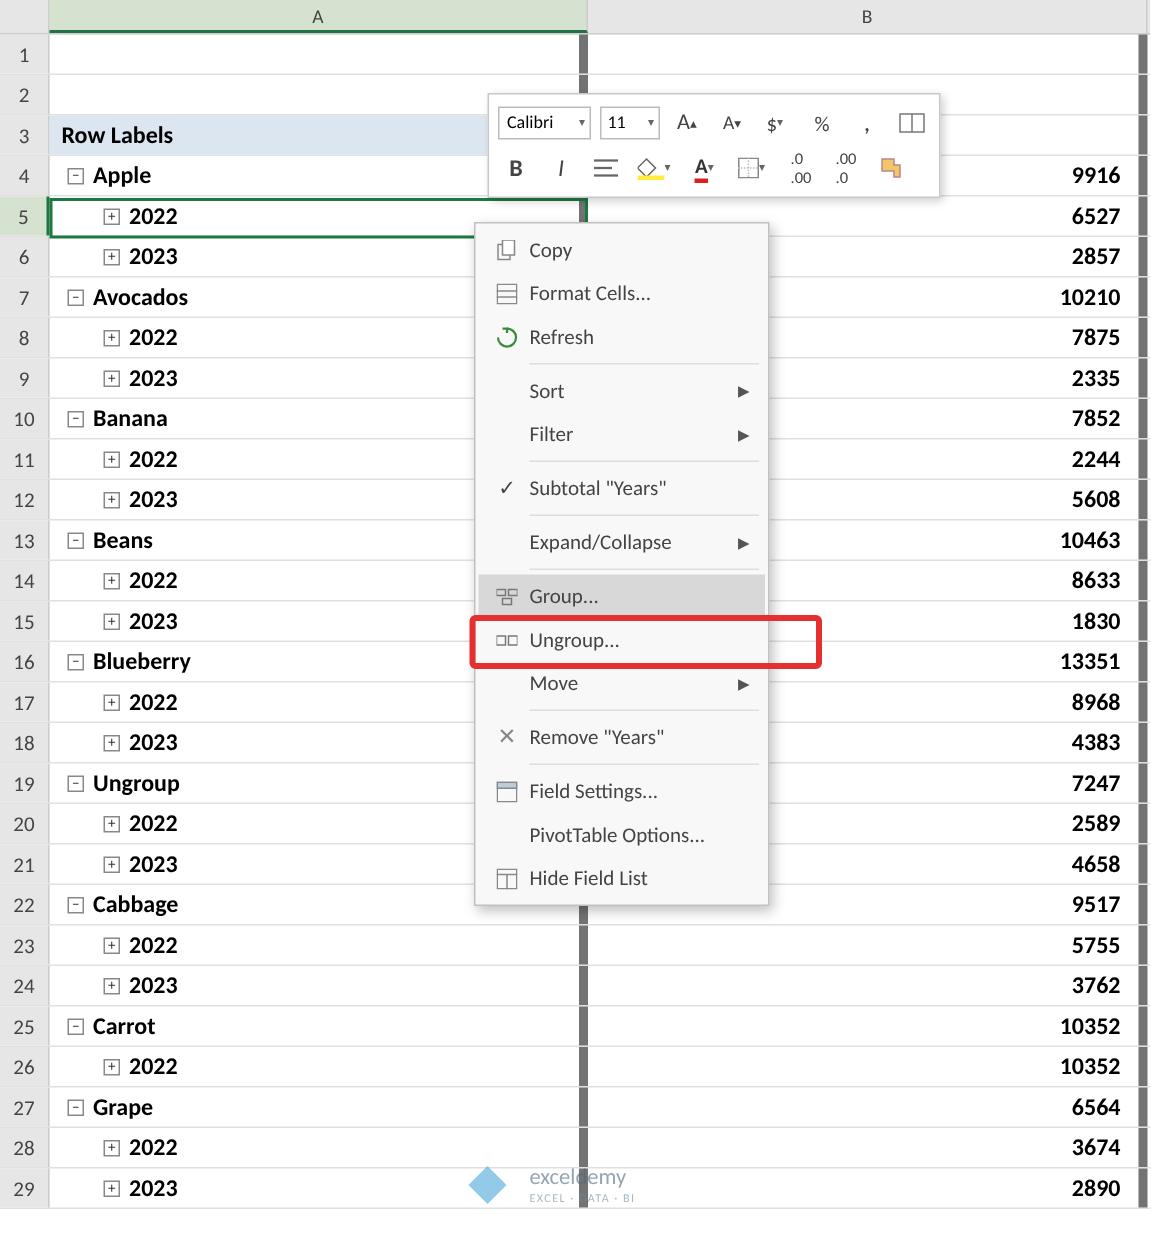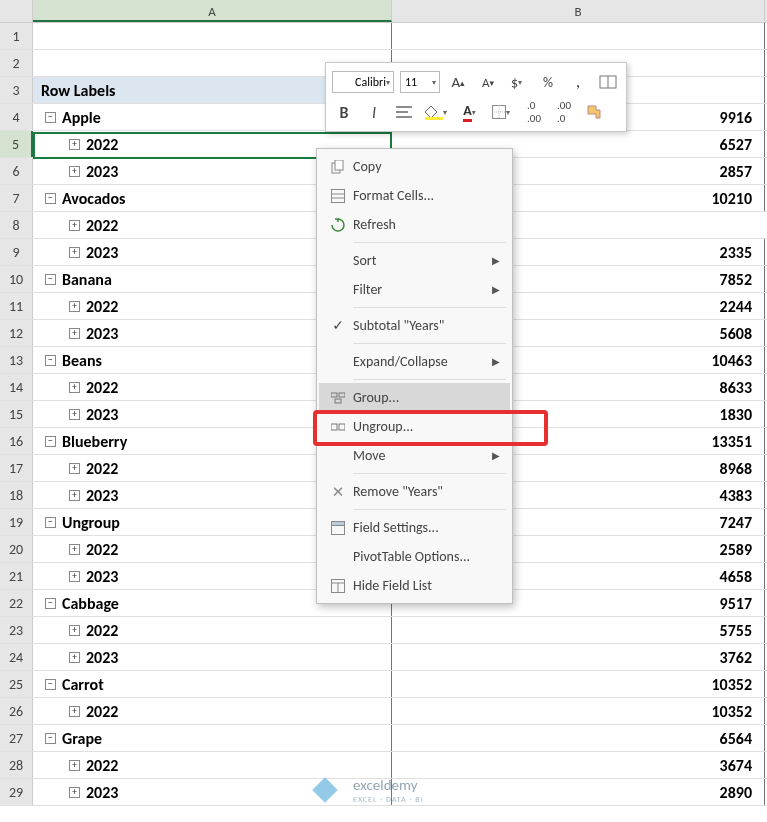--- a/index.html
+++ b/index.html
@@ -9,36 +9,36 @@
 .corner { width: 33px; background: #e6e6e6; border-right: 1px solid #ccc; }
 .col-h { text-align: center; font-size: 13px; color: #444; line-height: 23px; border-right: 1px solid #ccc; background: #e6e6e6; }
 .col-h.active { background: #d5e2cf; border-bottom: 2px solid #217346; }
 .col-a { width: 359px; }
 .col-b { width: 373px; }
 
 .grid { position: relative; }
 .row { display: flex; height: 27px; border-bottom: 1px solid #e0e0e0; }
 .row-h { width: 33px; background: #e6e6e6; border-right: 1px solid #ccc; text-align: center; font-size: 14px; color: #444; line-height: 27px; }
 .row-h.active { background: #d5e2cf; border-right: 2px solid #217346; }
-.cell { border-right: 1px solid #737373; display: flex; align-items: center; font-size: 16px; padding: 0 4px; }
+.cell { border-right: 6px solid #737373; display: flex; align-items: center; font-size: 16px; padding: 0 4px; }
 .cell-a { width: 359px; }
 .cell-b { width: 373px; justify-content: flex-end; font-weight: bold; padding-right: 12px; }
 
 .rl-header { background: #dce6f1; font-weight: bold; padding-left: 8px; }
 .lvl0 { padding-left: 12px; font-weight: bold; }
 .lvl1 { padding-left: 36px; font-weight: bold; }
 
 .box { width: 11px; height: 11px; border: 1px solid #888; display: inline-flex; align-items: center; justify-content: center; margin-right: 6px; font-size: 10px; line-height: 1; font-weight: normal; background: #fff; color: #333; }
 
 .sel { position: absolute; border: 2px solid #1a7a3f; pointer-events: none; }
 
 .mini-toolbar { position: absolute; background: #fff; border: 1px solid #c8c8c8; box-shadow: 2px 2px 6px rgba(0,0,0,0.2); display: flex; flex-direction: column; padding: 4px 6px; }
 .mt-row { display: flex; align-items: center; gap: 6px; height: 30px; }
 .mt-item { display: flex; align-items: center; justify-content: center; min-width: 24px; height: 26px; font-size: 14px; color: #444; cursor: pointer; padding: 0 3px; }
-.mt-font { border: 1px solid #bbb; width: 62px; height: 22px; font-size: 12px; padding-left: 22px; display: flex; align-items: center; justify-content: space-between; }
+.mt-font { border: 1px solid #bbb; width: 62px; height: 22px; font-size: 12px; padding-left: 5px; display: flex; align-items: center; justify-content: space-between; }
 .mt-size { border: 1px solid #bbb; width: 40px; height: 22px; font-size: 12px; padding-left: 4px; display: flex; align-items: center; justify-content: space-between; }
 .dd { font-size: 8px; color: #666; padding-right: 3px; }
 
 .ctx-menu { position: absolute; background: #f8f8f8; border: 1px solid #c0c0c0; box-shadow: 2px 3px 8px rgba(0,0,0,0.25); width: 197px; padding: 3px 2px; }
 .ctx-item { display: flex; align-items: center; height: 29px; font-size: 14px; color: #444; cursor: pointer; padding-left: 4px; }
 .ctx-icon { width: 30px; display: flex; align-items: center; justify-content: center; color: #666; }
 .ctx-label { flex: 1; }
 .ctx-arrow { width: 18px; font-size: 10px; color: #555; }
 .ctx-hr { height: 1px; background: #ddd; margin: 3px 4px 3px 34px; }
 .ctx-item.hl { background: #d8d8d8; }
@@ -108,20 +108,21 @@
         <span>Avocados</span>
       </div>
       <div class="cell cell-b">10210</div>
     </div>
     <div class="row">
       <div class="row-h">8</div>
       <div class="cell cell-a lvl1">
         <span class="box">+</span>
         <span>2022</span>
       </div>
+      <div class="cell cell-b">7875</div>
     </div>
     <div class="row">
       <div class="row-h">9</div>
       <div class="cell cell-a lvl1">
         <span class="box">+</span>
         <span>2023</span>
       </div>
       <div class="cell cell-b">2335</div>
     </div>
     <div class="row">

